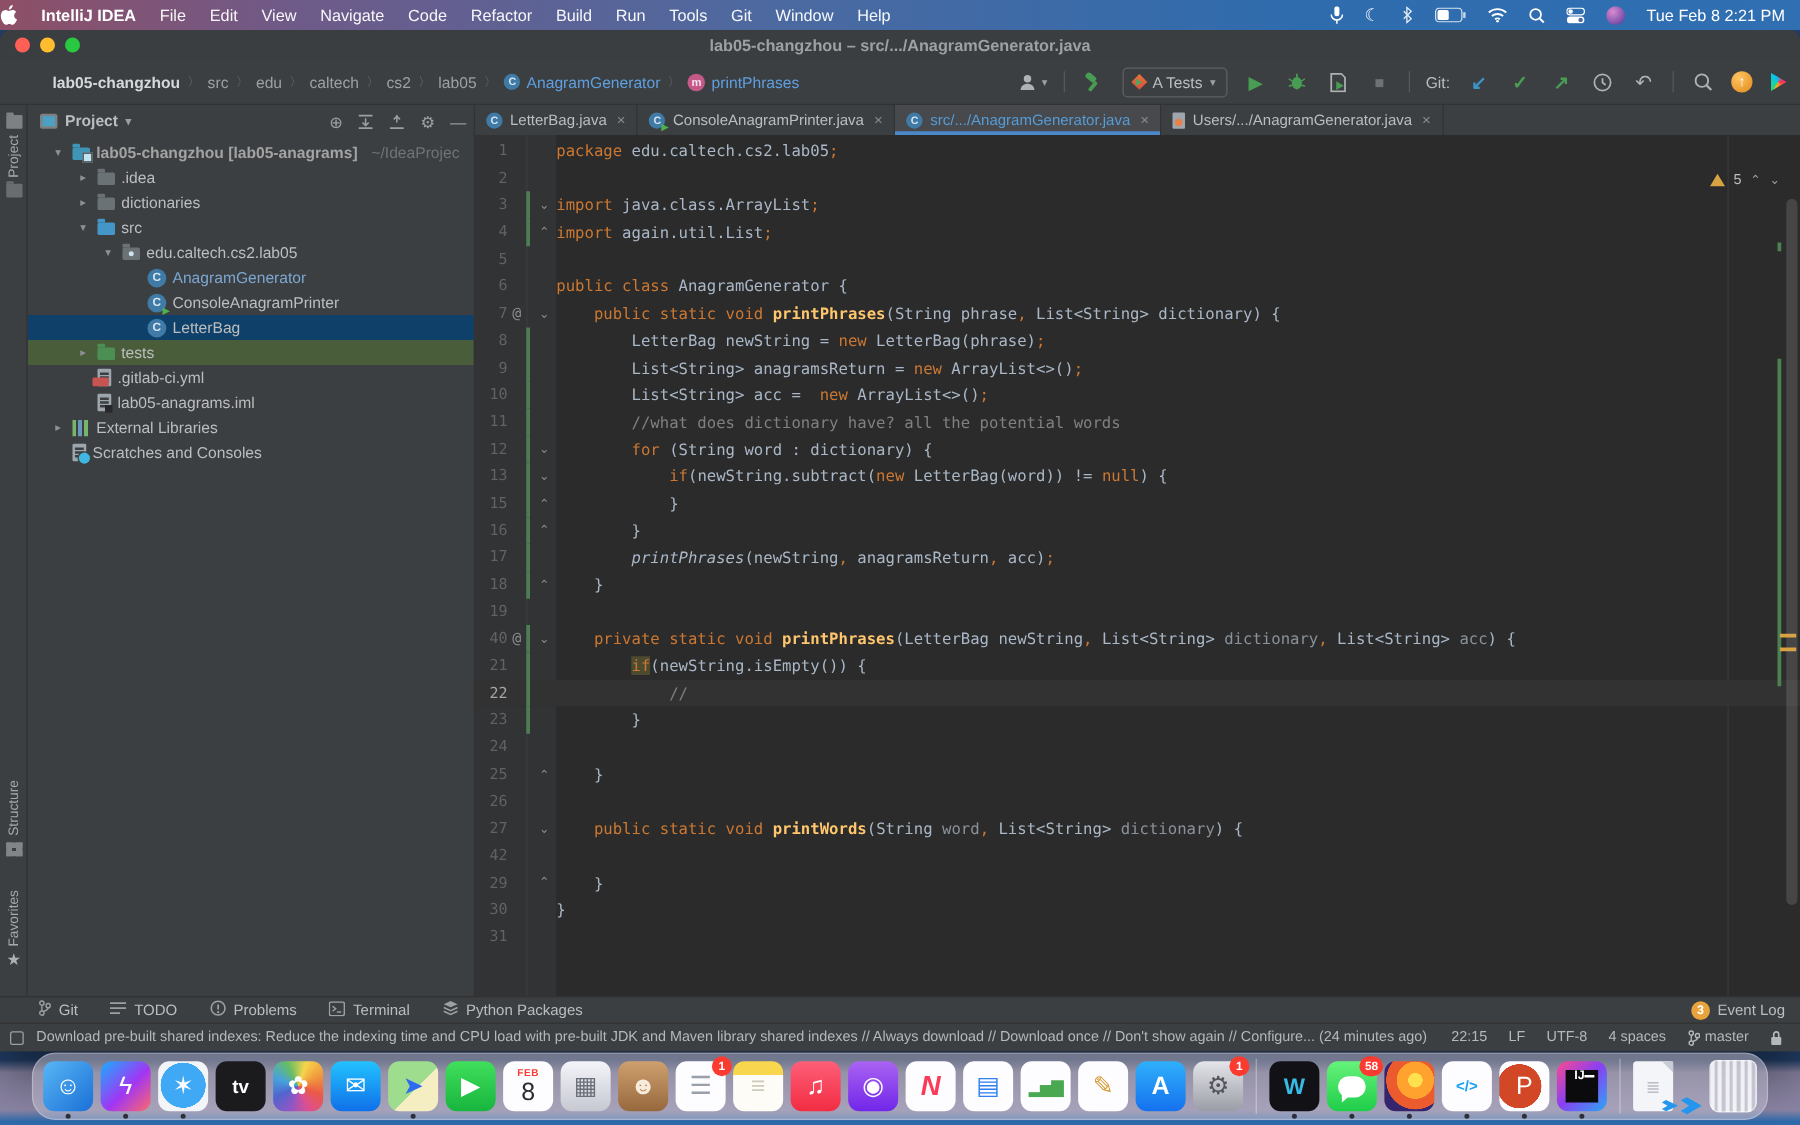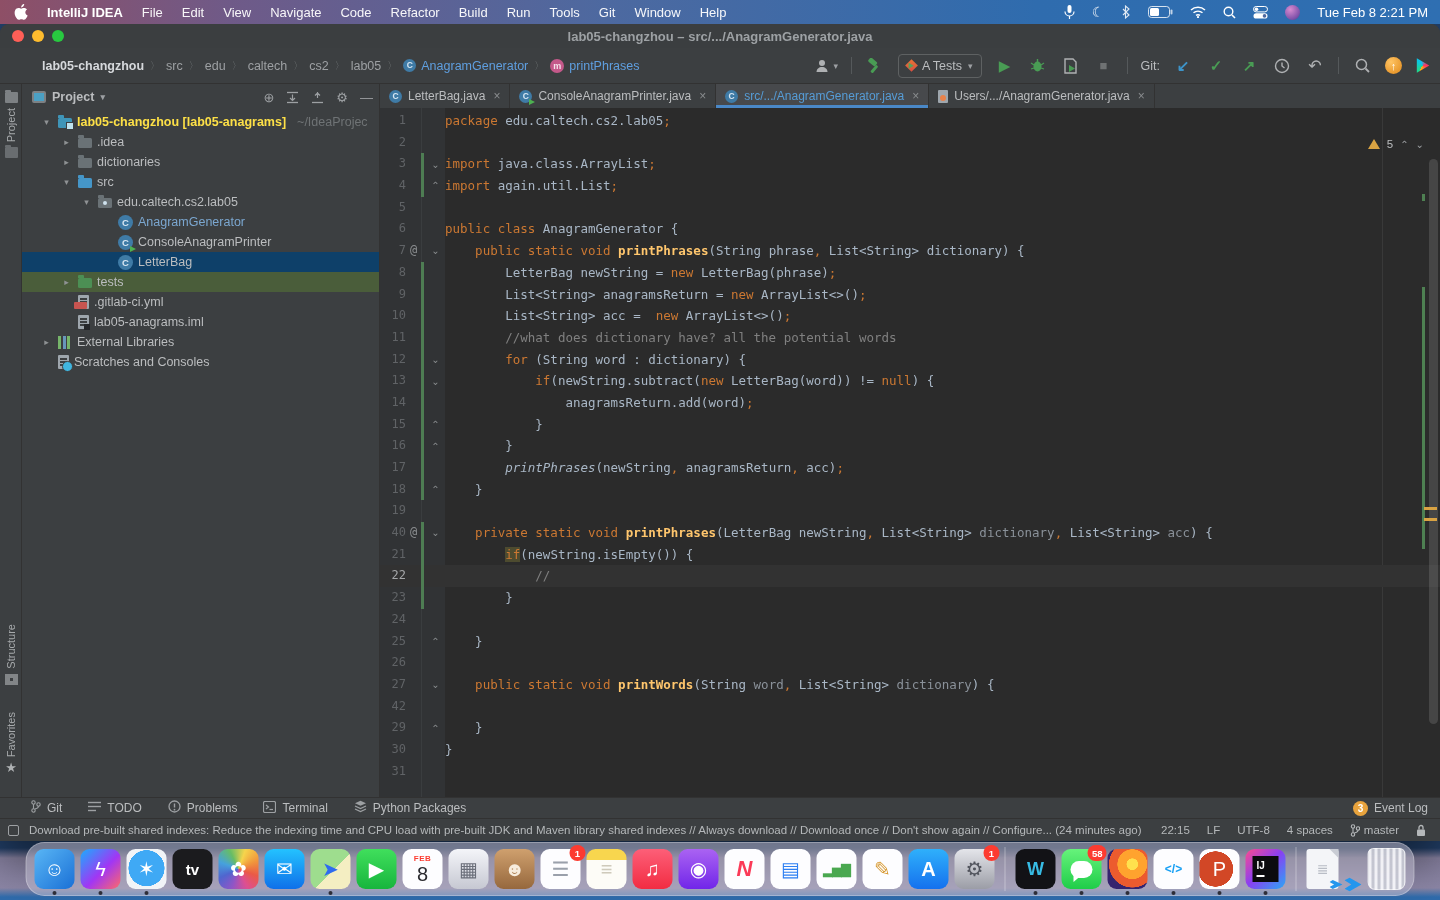--- a/index.html
+++ b/index.html
@@ -5,21 +5,21 @@
   * { margin:0; padding:0; box-sizing:border-box; }
   html,body { width:1440px; height:900px; overflow:hidden; font-family:"Liberation Sans",sans-serif; }
   body { position:relative;
     background: linear-gradient(180deg,#23416b 0px,#23416b 848px,#8a84a4 858px,#8d87a7 888px,#2f6cad 897px,#2f6cad 100%);
   }
 
   
   .menubar { position:absolute; top:0; left:0; width:1440px; height:24px;
     background:linear-gradient(90deg,#8e4f66 0%,#6f5a88 16%,#4d69a0 42%,#2f6cae 72%,#2f6fb2 100%);
     display:flex; align-items:center; color:#fff; font-size:13px; z-index:50; }
-  .mb-left { display:flex; align-items:center; gap:19px; padding-left:14px; }
+  .mb-left { display:flex; align-items:center; gap:19px; }
   .mb-app { font-weight:bold; }
   .mb-item { opacity:.95; cursor:default; }
   .mb-right { margin-left:auto; display:flex; align-items:center; gap:17px; padding-right:12px; }
   .mb-right svg { display:block; }
   .mb-clock { font-size:13px; }
   .apple-logo svg{display:block}
   .appdot { width:15px; height:15px; border-radius:50%; background:radial-gradient(circle at 35% 30%,#d88bd0,#7b4fa8 70%,#50317a); }
   .moonglyph{font-size:14px; opacity:.9}
 
   
@@ -67,21 +67,21 @@
   .pp-title { display:flex; align-items:center; gap:6px; font-weight:bold; }
   .pp-actions { margin-left:auto; display:flex; align-items:center; gap:12px; color:#9da0a3; }
   .pp-actions .act { cursor:pointer; font-size:13px; display:flex; align-items:center; }
   .pp-ic-proj { width:14px; height:12px; background:#4ba0c4; border:2px solid #7d8184; border-radius:2px; }
   .tree { flex:1; overflow:hidden; padding-top:2px; }
   .trow { height:20px; display:flex; align-items:center; gap:5px; color:#bbbdbf; cursor:pointer; white-space:nowrap; }
   .trow .arrslot { width:13px; text-align:center; color:#8f9294; font-size:9px; flex:none; }
   .trow.sel-blue { background:#0e4069; }
   .trow.sel-green { background:#4a5d3a; }
   .t-extra { color:#6f7375; margin-left:6px; }
-  .t-bold { font-weight:bold; color:#fde047; }
+  .t-bold { font-weight:bold; color:#a3a3a3; }
   .ticon { flex:none; position:relative; }
   .folder{width:14px;height:10px;border-radius:1.5px;background:currentColor;margin-top:2px;position:relative;display:inline-block;}
   .folder::before{content:"";position:absolute;top:-3px;left:0;width:6px;height:3px;border-radius:1px 1px 0 0;background:currentColor;}
   .folder.fr::after{content:"";position:absolute;right:-2px;bottom:-2px;width:6px;height:6px;background:#bfe3ef;border:1px solid #3c3f41;}
   .folder.pkg::after{content:"";position:absolute;left:5px;top:3px;width:4px;height:4px;border-radius:50%;background:#cfe2ee;}
   .class-icon{width:15px;height:15px;border-radius:50%;background:#3f7ba6;color:#d7e6f2;font:bold 9.5px/15px "Liberation Sans",sans-serif;text-align:center;display:inline-block;position:relative;}
   .runmark{position:absolute;right:-3px;bottom:-2px;width:0;height:0;border-left:6px solid #4db151;border-top:3.5px solid transparent;border-bottom:3.5px solid transparent;}
   .method-icon{width:14px;height:14px;border-radius:50%;background:#c4598a;color:#f6e2ec;font:bold 9px/14px "Liberation Sans",sans-serif;text-align:center;display:inline-block;}
   .page{width:11px;height:14px;background:#9ea6ad;border-radius:1px;position:relative;display:inline-block;}
   .page::before{content:"";position:absolute;left:2px;top:3px;right:2px;height:1.5px;background:#3c3f41;box-shadow:0 3px 0 #3c3f41,0 6px 0 #3c3f41;}
@@ -153,21 +153,21 @@
   .tvtext{font-size:15px;font-weight:bold;color:#fff;}
   .newsn{font-weight:bold;font-size:22px;font-style:italic;}
   .bars{font-size:13px;letter-spacing:-1px;}
   .storea{font-weight:bold;font-size:20px;}
   .webexw{font-weight:bold;font-size:18px;}
   .codeg{font-weight:bold;font-size:12px;}
   .cal { background:#fdfdff; flex-direction:column; }
   .cal .cm { color:#fc3b30; font-size:8px; font-weight:bold; line-height:10px; letter-spacing:.5px; }
   .cal .cd { color:#2b2b30; font-size:20px; line-height:20px; font-weight:300; }
   .ij-outer { background:linear-gradient(135deg,#fc4a8e,#8a3ff2 48%,#2aa8f5); }
-  .ij-inner { width:26px; height:26px; background:#0b0b0e; display:flex; flex-direction:column; align-items:flex-start; justify-content:center; padding-left:4px; }
+  .ij-inner { width:26px; height:26px; background:#0b0b0e; display:flex; align-items:flex-start; justify-content:center; padding-left:4px; }
   .ij-inner .ijt { color:#fff; font-size:10px; font-weight:bold; line-height:10px; }
   .ij-inner .ijbar { width:8px; height:2px; background:#fff; margin-top:4px; }
   .bubble-ic { width:22px; height:17px; background:#fff; border-radius:9px; position:relative; }
   .bubble-ic::after { content:""; position:absolute; left:3px; bottom:-4px; border-top:6px solid #fff; border-right:7px solid transparent; }
   .docfile { width:32px; height:40px; background:#f4f5f8; border-radius:3px; position:relative; display:flex; align-items:center; justify-content:center; color:#b9bdc6; font-size:14px; }
   .docfile::before { content:""; position:absolute; top:0; right:0; border-top:9px solid #c9ccd4; border-left:9px solid transparent; }
   .docfile::after { content:""; position:absolute; right:-4px; bottom:-2px; width:13px; height:13px; background:#2496ed; clip-path:polygon(0 30%,25% 15%,100% 50%,25% 85%,0 70%,35% 50%); }
   .dmini { width:17px; height:17px; background:#2496ed; border-radius:3px; align-self:flex-end; margin-bottom:2px; clip-path:polygon(0 25%,30% 10%,100% 50%,30% 90%,0 75%,40% 50%); flex:none; }
   .trash { width:38px; height:42px; border-radius:6px 6px 8px 8px; background:repeating-linear-gradient(90deg,rgba(250,250,253,.9) 0 3px,rgba(200,202,212,.9) 3px 6px); border:1px solid rgba(255,255,255,.6); flex:none; }
 </style>
@@ -567,27 +567,20 @@
     <span class="gbar on"></span>
     <span class="gfold">⌄</span>
     <pre class="ct"><span class="p">        </span><span class="k">for</span><span class="p"> (String word : dictionary) {</span></pre>
   </div>
             <div class="cline">
     <span class="ln">13</span>
     <span class="gat"></span>
     <span class="gbar on"></span>
     <span class="gfold">⌄</span>
     <pre class="ct"><span class="p">            </span><span class="k">if</span><span class="p">(newString.subtract(</span><span class="k">new</span><span class="p"> LetterBag(word)) != </span><span class="k">null</span><span class="p">) {</span></pre>
-  </div>
-            <div class="cline">
-    <span class="ln">14</span>
-    <span class="gat"></span>
-    <span class="gbar on"></span>
-    <span class="gfold"></span>
-    <pre class="ct"><span class="p">                anagramsReturn.add(word)</span><span class="s">;</span></pre>
   </div>
             <div class="cline">
     <span class="ln">15</span>
     <span class="gat"></span>
     <span class="gbar on"></span>
     <span class="gfold">⌃</span>
     <pre class="ct"><span class="p">            }</span></pre>
   </div>
             <div class="cline">
     <span class="ln">16</span>

